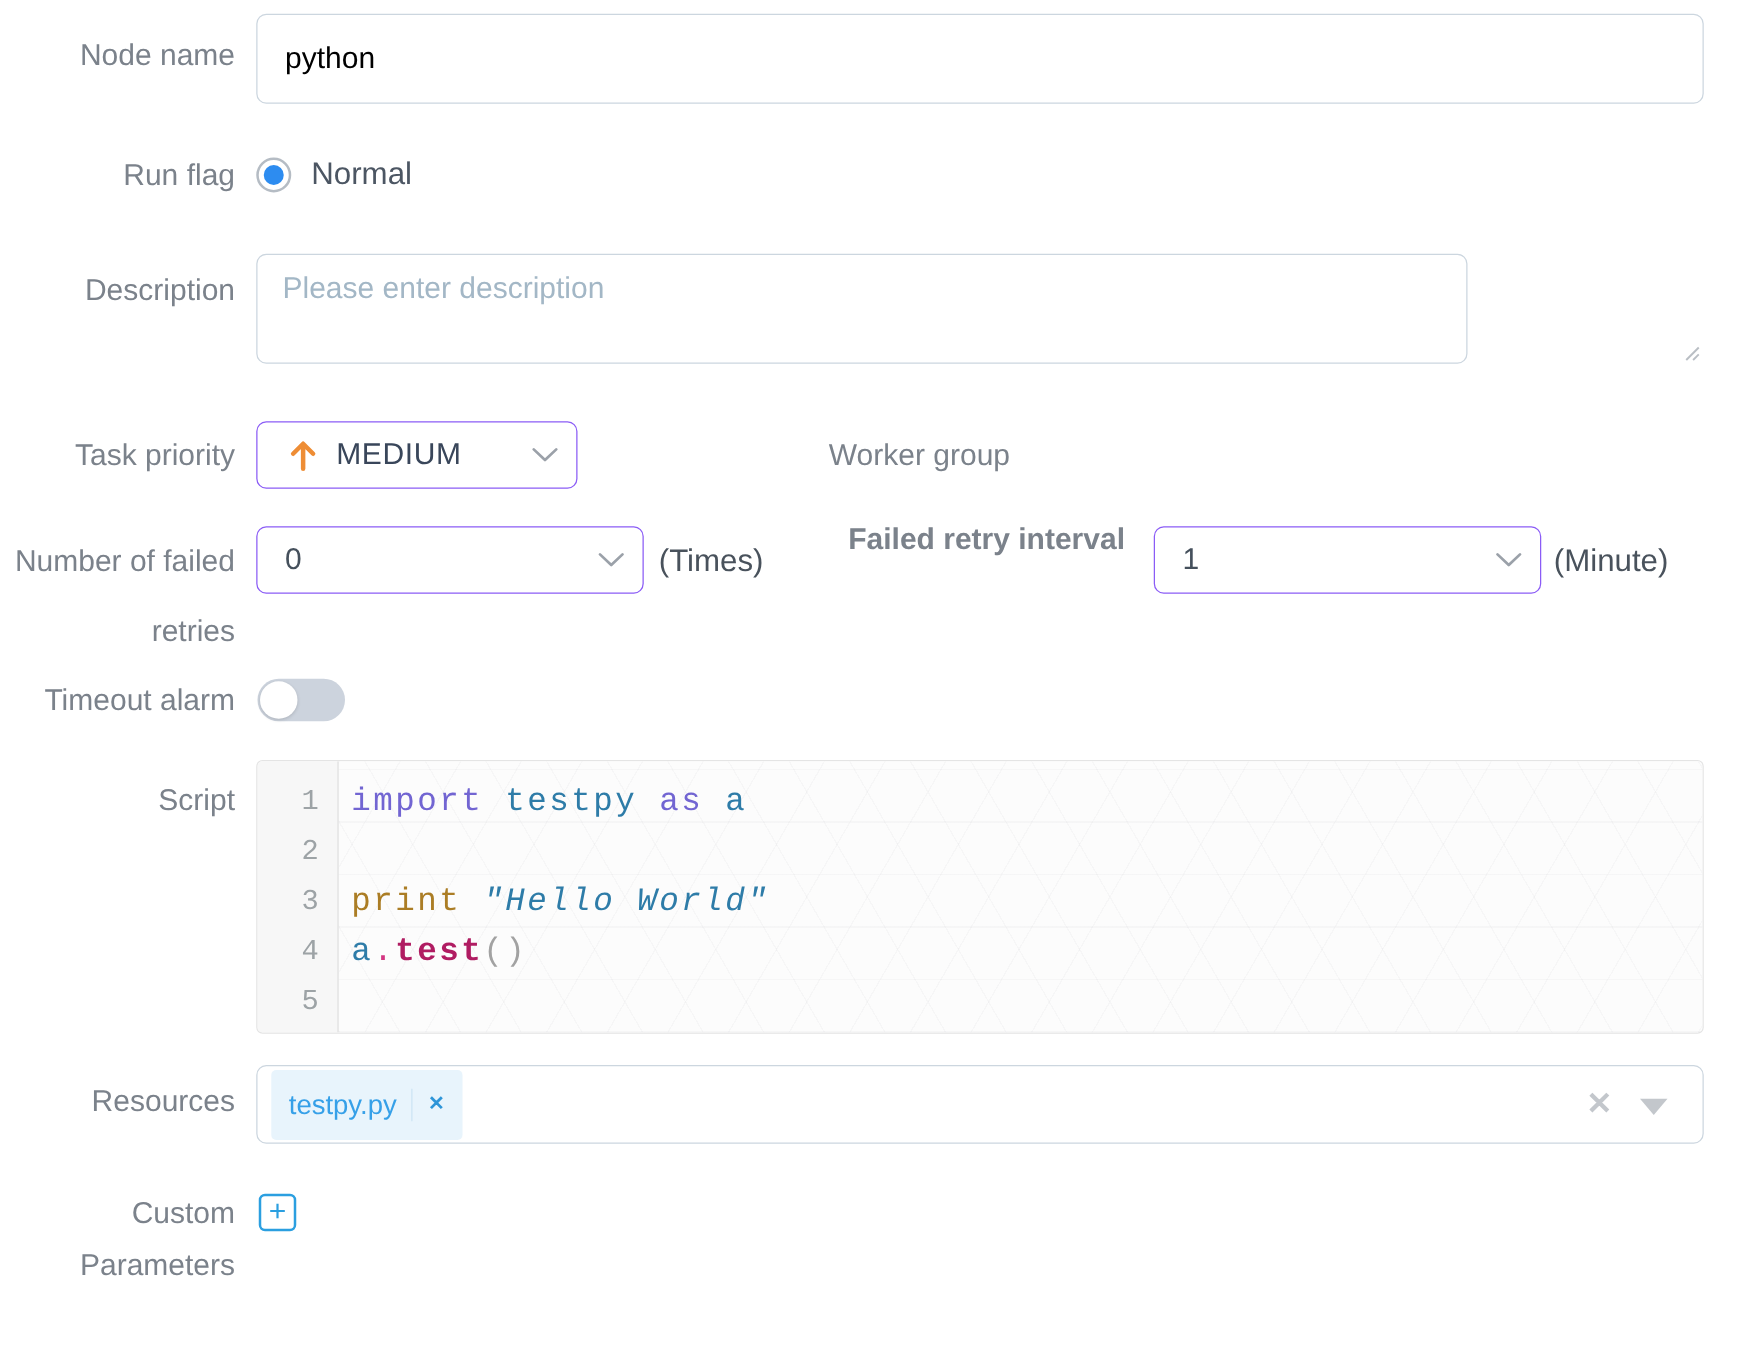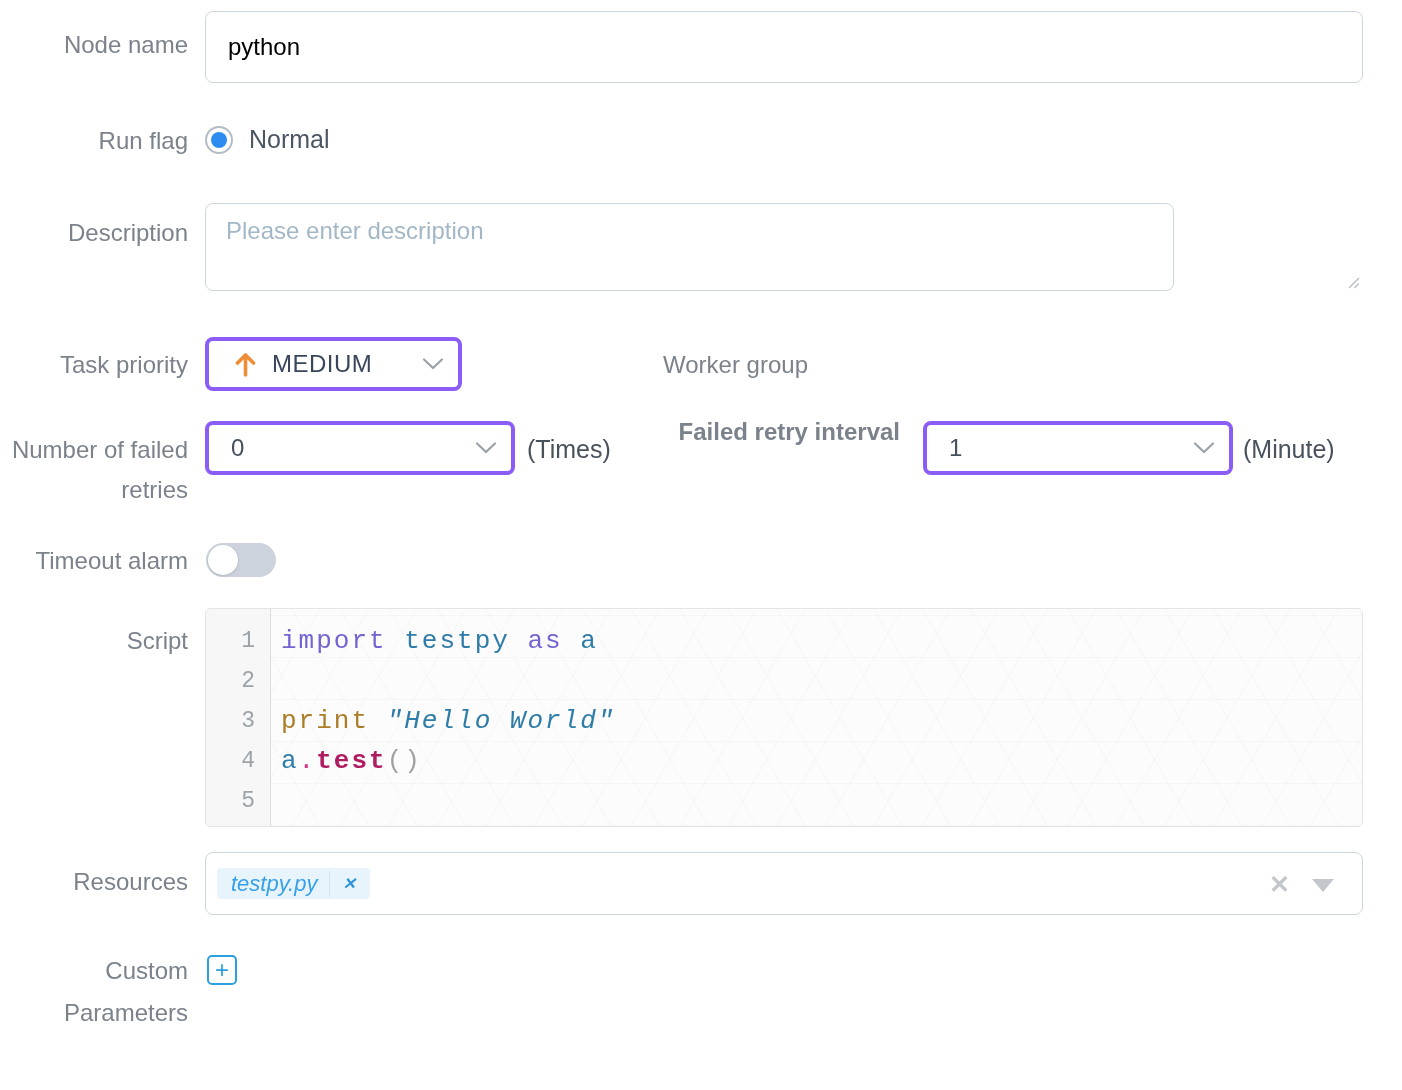--- a/index.html
+++ b/index.html
@@ -41,21 +41,21 @@
     position:absolute; left:205px; top:203px; width:969px; height:88px;
     border:1px solid #ccd6df; border-radius:8px; resize:none; outline:none;
     padding:13px 20px; font-size:24px; color:#44505e;
     font-family:"Liberation Sans", sans-serif;
   }
   .desc-area::placeholder { color:#a3b7c6; opacity:1; }
   .resize-grip { position:absolute; right:3px; bottom:3px; }
   
   .select {
     position:absolute; height:54px; background:#fff;
-    border:4px solid #8b5cf6; border-radius:8px;
+    border:1px solid #8b5cf6; border-radius:8px;
     display:flex; align-items:center; cursor:pointer;
   }
   .select .sel-text { font-size:24px; color:#45505c; }
   .select .chev { position:absolute; right:14px; top:50%; transform:translateY(-50%); display:flex; }
   .unit-text { position:absolute; font-size:25px; color:#49525c; white-space:nowrap; }
   .prio-arrow { margin:0 14px 0 24px; display:flex; }
   
   .toggle {
     position:absolute; left:206px; top:543px; width:70px; height:34px;
     background:#ccd3dd; border-radius:17px; cursor:pointer;
@@ -94,23 +94,23 @@
   .tok-fn      { color:#b01c62; font-weight:bold; }
   .tok-paren   { color:#a2a2a2; }
   .tok-pl      { color:#3a3a3a; }
   
   .res-select {
     position:absolute; left:205px; top:852px; width:1158px; height:63px;
     border:1px solid #ccd6df; border-radius:8px; background:#fff;
     display:flex; align-items:center; padding-left:11px; cursor:pointer;
   }
   .res-tag {
-    height:31px; background:#e8f4fc; border-radius:4px;
+    height:56px; background:#e8f4fc; border-radius:4px;
     display:flex; align-items:center; padding:0 14px;
-    font-size:22px; color:#36a0e8;font-style:italic;
+    font-size:22px; color:#36a0e8;
   }
   .res-tag .tag-divider { width:1px; height:26px; background:#cbe4f4; margin:0 12px; }
   .res-tag .tag-close { font-size:16px; color:#2e95d8; font-weight:bold; cursor:pointer; line-height:1; }
   .res-clear {
     position:absolute; right:72px; top:50%; transform:translateY(-50%);
     font-size:25px; color:#c3c7cc; font-weight:bold; cursor:pointer; line-height:1;
   }
   .res-caret {
     position:absolute; right:28px; top:50%; transform:translateY(-38%);
     width:0; height:0; border-left:11px solid transparent; border-right:11px solid transparent;
@@ -159,21 +159,21 @@
       <svg width="22" height="13" viewBox="0 0 22 13">
           <path d="M2 2 L11 10.5 L20 2" fill="none" stroke="#9ba1a9" stroke-width="2.2" stroke-linecap="round" stroke-linejoin="round"></path>
         </svg>
     </span>
   </div>
 
   <div class="flabel" style="top:350px; right:594px;">Worker group</div>
 
   <div class="flabel" style="top:435px;">
     <span class="lline">Number of failed</span>
-    <span class="lline" style="margin-top:10px;text-align:right;">retries</span>
+    <span class="lline" style="margin-top:26px;text-align:right;">retries</span>
   </div>
   <div class="select" style="left:205px; top:421px; width:310px; padding-left:22px;">
     <span class="sel-text">0</span>
     <span class="chev">
       <svg width="22" height="13" viewBox="0 0 22 13">
           <path d="M2 2 L11 10.5 L20 2" fill="none" stroke="#9ba1a9" stroke-width="2.2" stroke-linecap="round" stroke-linejoin="round"></path>
         </svg>
     </span>
   </div>
   <div class="unit-text" style="left:527px; top:435px;">(Times)</div>

